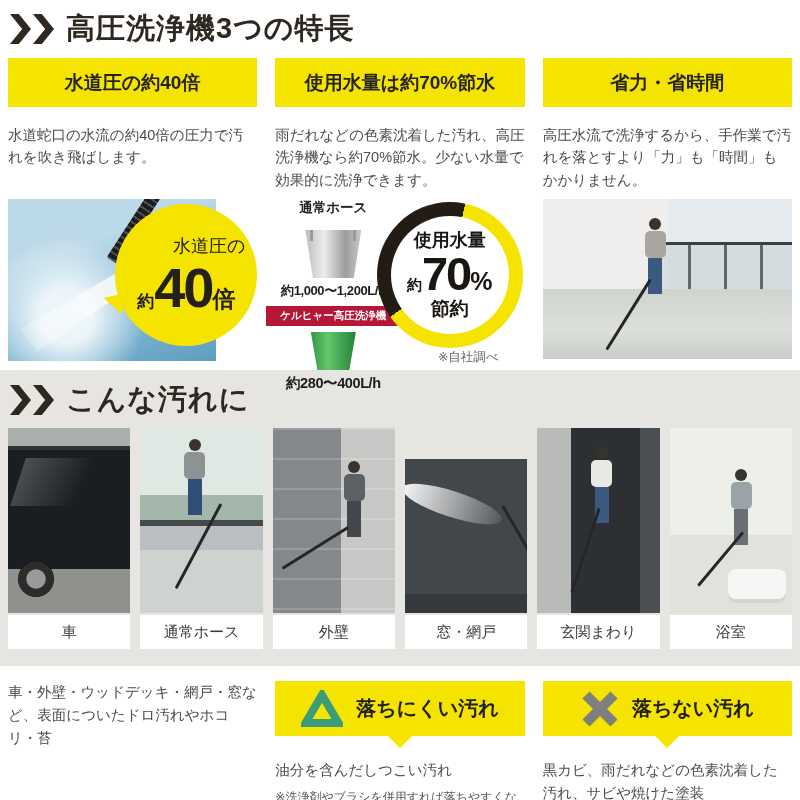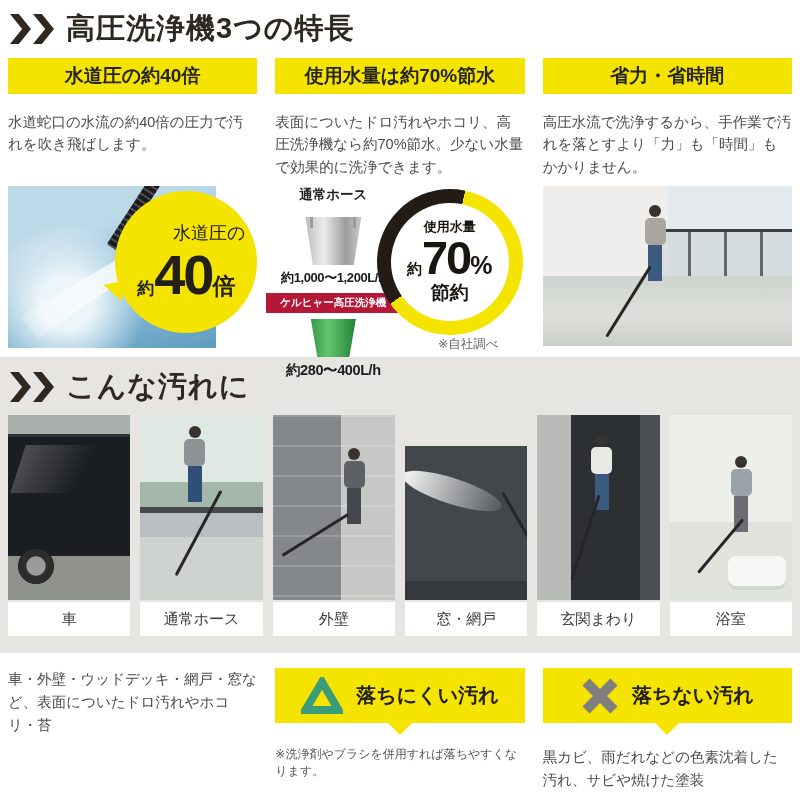--- a/index.html
+++ b/index.html
@@ -15,21 +15,21 @@
   
   .hrow{display:flex; align-items:center; gap:12px; height:42px; padding:0 2px;text-align:center;}
   .chev{display:flex; gap:2px;}
   .chev i{display:block; width:21px; height:30px; background:var(--dark);
     clip-path:polygon(0 0,42% 0,100% 50%,42% 100%,0 100%,58% 50%);}
   .hrow h1{font-size:29px; font-weight:900; letter-spacing:1px; color:var(--dark);}
   
   .sec1{padding:8px 8px 0;}
   .features{display:flex; gap:18px; margin-top:8px;}
   .feature{flex:1; min-width:0;}
-  .f-head{height:36px; background:var(--yellow); display:flex; align-items:center;
+  .f-head{height:49px; background:var(--yellow); display:flex; align-items:center;
     justify-content:center; font-size:19px; font-weight:900; color:#262420;}
   .f-body{height:92px; padding-top:17px; font-size:14.5px; line-height:1.55; color:var(--body-text);}
   .f-visual{height:166px; position:relative;}
   
   .ph-spray{position:absolute; left:0; top:0; width:208px; height:162px; overflow:hidden;
     background:radial-gradient(circle at 28% 72%, #ecf5f9 0 14%, rgba(255,255,255,0) 42%),
       linear-gradient(160deg,#bcd9e8 0 30%,#8fc0da 55%,#5e9dc0);}
   .ph-spray .wand{position:absolute; left:57%; top:-6%; width:13px; height:48%;
     background:repeating-linear-gradient(180deg,#1c1c1c 0 4px,#4e4e4e 4px 6px);
     transform:rotate(33deg); border-radius:2px;}
@@ -61,21 +61,21 @@
   .kbadge{margin-top:6px; background:var(--red-label); color:#fff; font-size:10.5px;
     font-weight:bold; padding:3px 14px; white-space:nowrap;}
   .bucket-g{position:relative; width:50px; height:38px; margin-top:6px;
     clip-path:polygon(5% 0,95% 0,82% 100%,18% 100%);
     background:linear-gradient(90deg,#2e8f3e,#62c76e 40%,#1f7c31);}
   .cmp .val2{font-size:14.5px; font-weight:bold; margin-top:4px; letter-spacing:-.4px; color:#1c1c1c;}
   .donut{position:absolute; right:2px; top:3px; width:146px; height:146px; border-radius:50%;
     display:flex; flex-direction:column; align-items:center; justify-content:center;}
   .donut::before{content:""; position:absolute; inset:14px; border-radius:50%; background:#fff;}
   .donut>*{position:relative; z-index:1;}
-  .donut .t{font-size:13px; font-weight:900; color:#191511;}
+  .donut .t{font-size:18px; font-weight:900; color:#191511;}
   .donut .mid{display:flex; align-items:baseline; line-height:.95; color:#191511;}
   .donut .approx{font-size:15px; font-weight:900;}
   .donut .num{font-size:47px; font-weight:900; letter-spacing:-2px;}
   .donut .pct{font-size:25px; font-weight:900;}
   .donut .c{font-size:19px; font-weight:900; color:#191511;}
   .saving-note{position:absolute; right:26px; bottom:-1px; font-size:12.5px; color:#666;}
   
   .ph-balcony{position:absolute; inset:0 0 6px 0; overflow:hidden;
     background:linear-gradient(90deg,#efeeec 0 50%,#e4eaee 50%);}
   .ph-balcony .floor{position:absolute; left:0; bottom:0; width:100%; height:44%;
@@ -153,21 +153,21 @@
             <span class="approx">約</span>
             <span class="num">40</span>
             <span class="unit">倍</span>
           </div>
         </div>
       </div>
     </div>
 
     <div class="feature">
       <div class="f-head">使用水量は約70%節水</div>
-      <div class="f-body">表面についたドロ汚れやホコリ、高圧洗浄機なら約70%節水。少ない水量で効果的に洗浄できます。</div>
+      <div class="f-body">雨だれなどの色素沈着した汚れ、高圧洗浄機なら約70%節水。少ない水量で効果的に洗浄できます。</div>
       <div class="f-visual">
         <div class="cmp">
           <div class="lbl">通常ホース</div>
           <div class="bucket-s">
               <span class="handle"></span>
             </div>
           <div class="val1">約1,000〜1,200L/h</div>
           <div class="kbadge">ケルヒャー高圧洗浄機</div>
           <div class="bucket-g"></div>
           <div class="val2">約280〜400L/h</div>
@@ -275,20 +275,21 @@
   <div class="type">
     <div class="t-body">車・外壁・ウッドデッキ・網戸・窓など、表面についたドロ汚れやホコリ・苔</div>
   </div>
   <div class="type">
     <div class="t-callout">
       <svg class="icon-tri" width="42" height="37" viewBox="0 0 42 37">
         <path d="M21 5 L37.5 33 L4.5 33 Z" fill="none" stroke="#3a9c78" stroke-width="8" stroke-linejoin="miter"></path>
       </svg>
       <span class="t-title">落ちにくい汚れ</span>
     </div>
+    <div class="t-body">油分を含んだしつこい汚れ</div>
     <div class="t-note">※洗浄剤やブラシを併用すれば落ちやすくなります。</div>
   </div>
   <div class="type">
     <div class="t-callout">
       <svg class="icon-x" width="38" height="38" viewBox="0 0 38 38">
         <path d="M5 5 L33 33 M33 5 L5 33" stroke="#7f7f7f" stroke-width="10"></path>
       </svg>
       <span class="t-title">落ちない汚れ</span>
     </div>
     <div class="t-body">黒カビ、雨だれなどの色素沈着した汚れ、サビや焼けた塗装</div>

